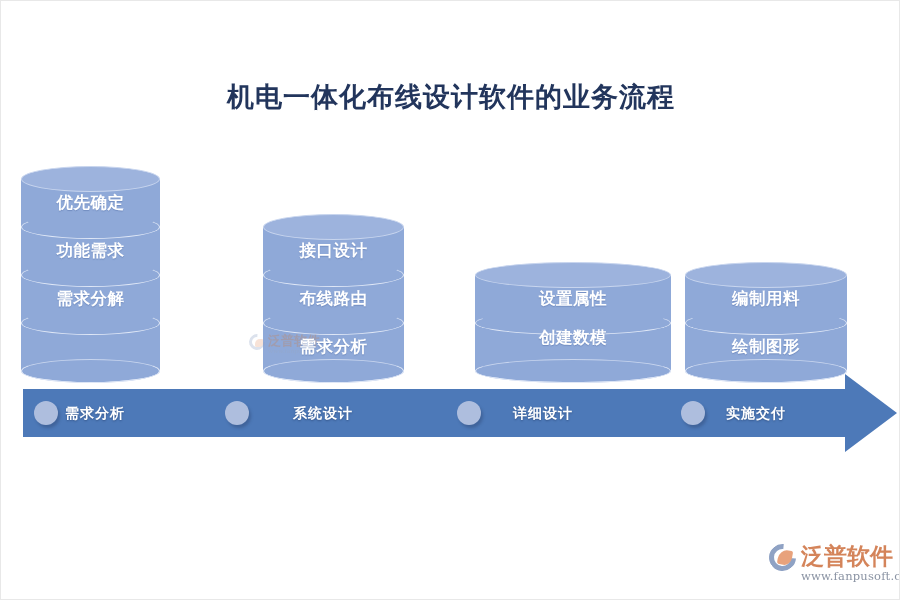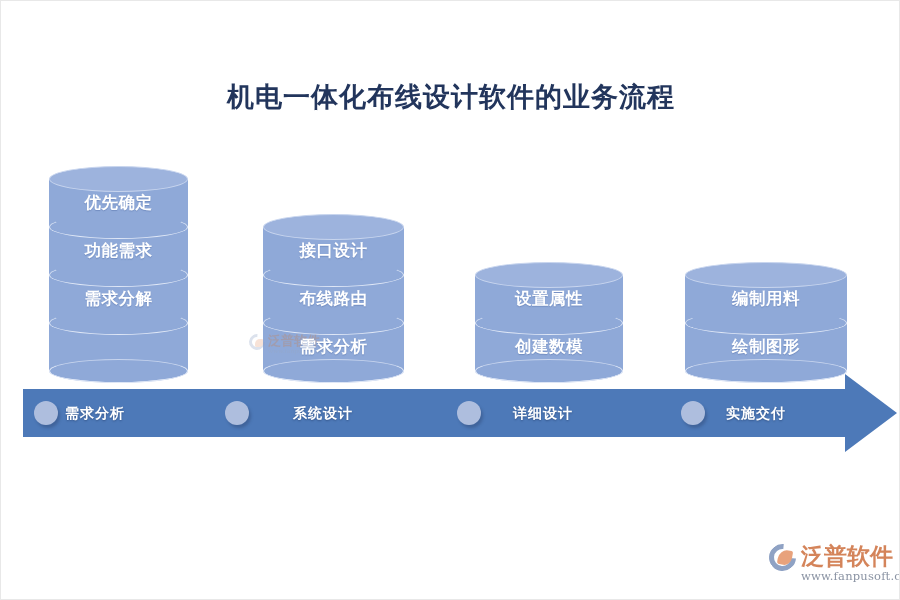--- a/index.html
+++ b/index.html
@@ -244,21 +244,21 @@
   }
 </style>
 </head>
 <body>
 
 <div id="canvas">
 
   <div class="page-title">机电一体化布线设计软件的业务流程</div>
 
   <div id="cylinder-layer">
-      <div class="cylinder" style="left: 48px; top: 165px; width: 139px; height: 218px;">
+      <div class="cylinder" style="left: 20px; top: 165px; width: 139px; height: 218px;">
         <div class="cyl-shadow" style="left: 4px; top: 199px; width: 135px; height: 20px;"></div>
         <div class="cyl-seg" style="top: 13px; height: 48px;"></div>
         <div class="cyl-seg" style="top: 61px; height: 48px;"></div>
         <div class="cyl-seg" style="top: 109px; height: 48px;"></div>
         <div class="cyl-seg" style="top: 157px; height: 48px;"></div>
         <div class="cyl-bottom-lip" style="top: 193px;"></div>
         <div class="cyl-top"></div>
         <div class="cyl-lip" style="top: 49px;"></div>
         <div class="cyl-lip" style="top: 97px;"></div>
         <div class="cyl-lip" style="top: 145px;"></div>
@@ -274,30 +274,30 @@
         <div class="cyl-seg" style="top: 109px; height: 48px;"></div>
         <div class="cyl-bottom-lip" style="top: 145px;"></div>
         <div class="cyl-top"></div>
         <div class="cyl-lip" style="top: 49px;"></div>
         <div class="cyl-lip" style="top: 97px;"></div>
         <div class="cyl-lip" style="top: 145px;"></div>
         <div class="cyl-label" style="top: 26px;">接口设计</div>
         <div class="cyl-label" style="top: 74px;">布线路由</div>
         <div class="cyl-label" style="top: 122px;">需求分析</div>
       </div>
-      <div class="cylinder" style="left: 474px; top: 261px; width: 148px; height: 122px;">
+      <div class="cylinder" style="left: 474px; top: 261px; width: 148px; height: 122px; padding-left: 48px;">
         <div class="cyl-shadow" style="left: 4px; top: 103px; width: 144px; height: 20px;"></div>
         <div class="cyl-seg" style="top: 13px; height: 48px;"></div>
         <div class="cyl-seg" style="top: 61px; height: 48px;"></div>
         <div class="cyl-bottom-lip" style="top: 97px;"></div>
         <div class="cyl-top"></div>
         <div class="cyl-lip" style="top: 49px;"></div>
         <div class="cyl-lip" style="top: 97px;"></div>
         <div class="cyl-label" style="top: 26px;">设置属性</div>
-        <div class="cyl-label" style="top: 74px;">创建数模</div>
+        <div class="cyl-label" style="top: 65px;">创建数模</div>
       </div>
       <div class="cylinder" style="left: 684px; top: 261px; width: 162px; height: 122px;">
         <div class="cyl-shadow" style="left: 4px; top: 103px; width: 158px; height: 20px;"></div>
         <div class="cyl-seg" style="top: 13px; height: 48px;"></div>
         <div class="cyl-seg" style="top: 61px; height: 48px;"></div>
         <div class="cyl-bottom-lip" style="top: 97px;"></div>
         <div class="cyl-top"></div>
         <div class="cyl-lip" style="top: 49px;"></div>
         <div class="cyl-lip" style="top: 97px;"></div>
         <div class="cyl-label" style="top: 26px;">编制用料</div>

